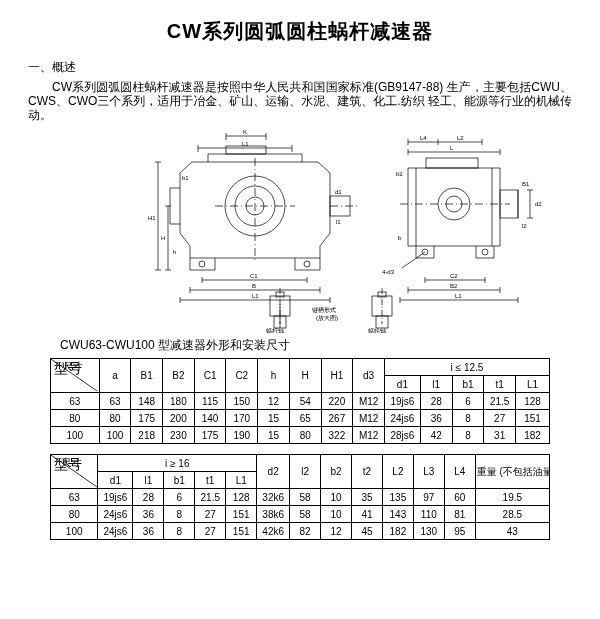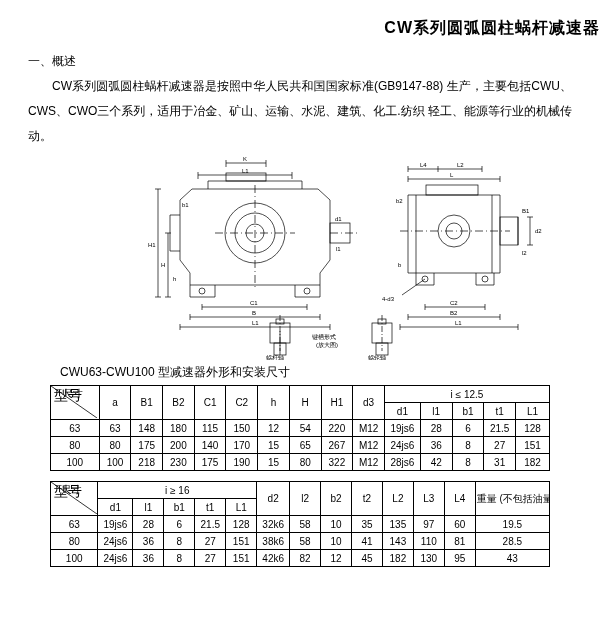--- a/index.html
+++ b/index.html
@@ -10,35 +10,35 @@
   .page {
     position: relative;
     width: 600px;
     height: 619px;
     background: #ffffff;
     font-family: "Liberation Sans", sans-serif;
     color: #000000;
     overflow: hidden;
   }
   .title {
-    text-align: right;
-    font-size: 16px;
+    text-align: center;
+    font-size: 20px;
     font-weight: bold;
     letter-spacing: 1px;
     margin: 10px 0 0 0;
     padding-top: 8px;
   }
   .section-head {
     font-size: 12px;
     font-weight: normal;
     margin: 14px 0 4px 28px;
   }
   .para {
     font-size: 12px;
-    line-height: 25px;
+    line-height: 14px;
     margin: 0 28px 0 28px;
     text-align: justify;
     text-indent: 24px;
   }
   .para.tight { margin-top: 3px; }
 
   
   .drawing {
     position: relative;
     width: 540px;

